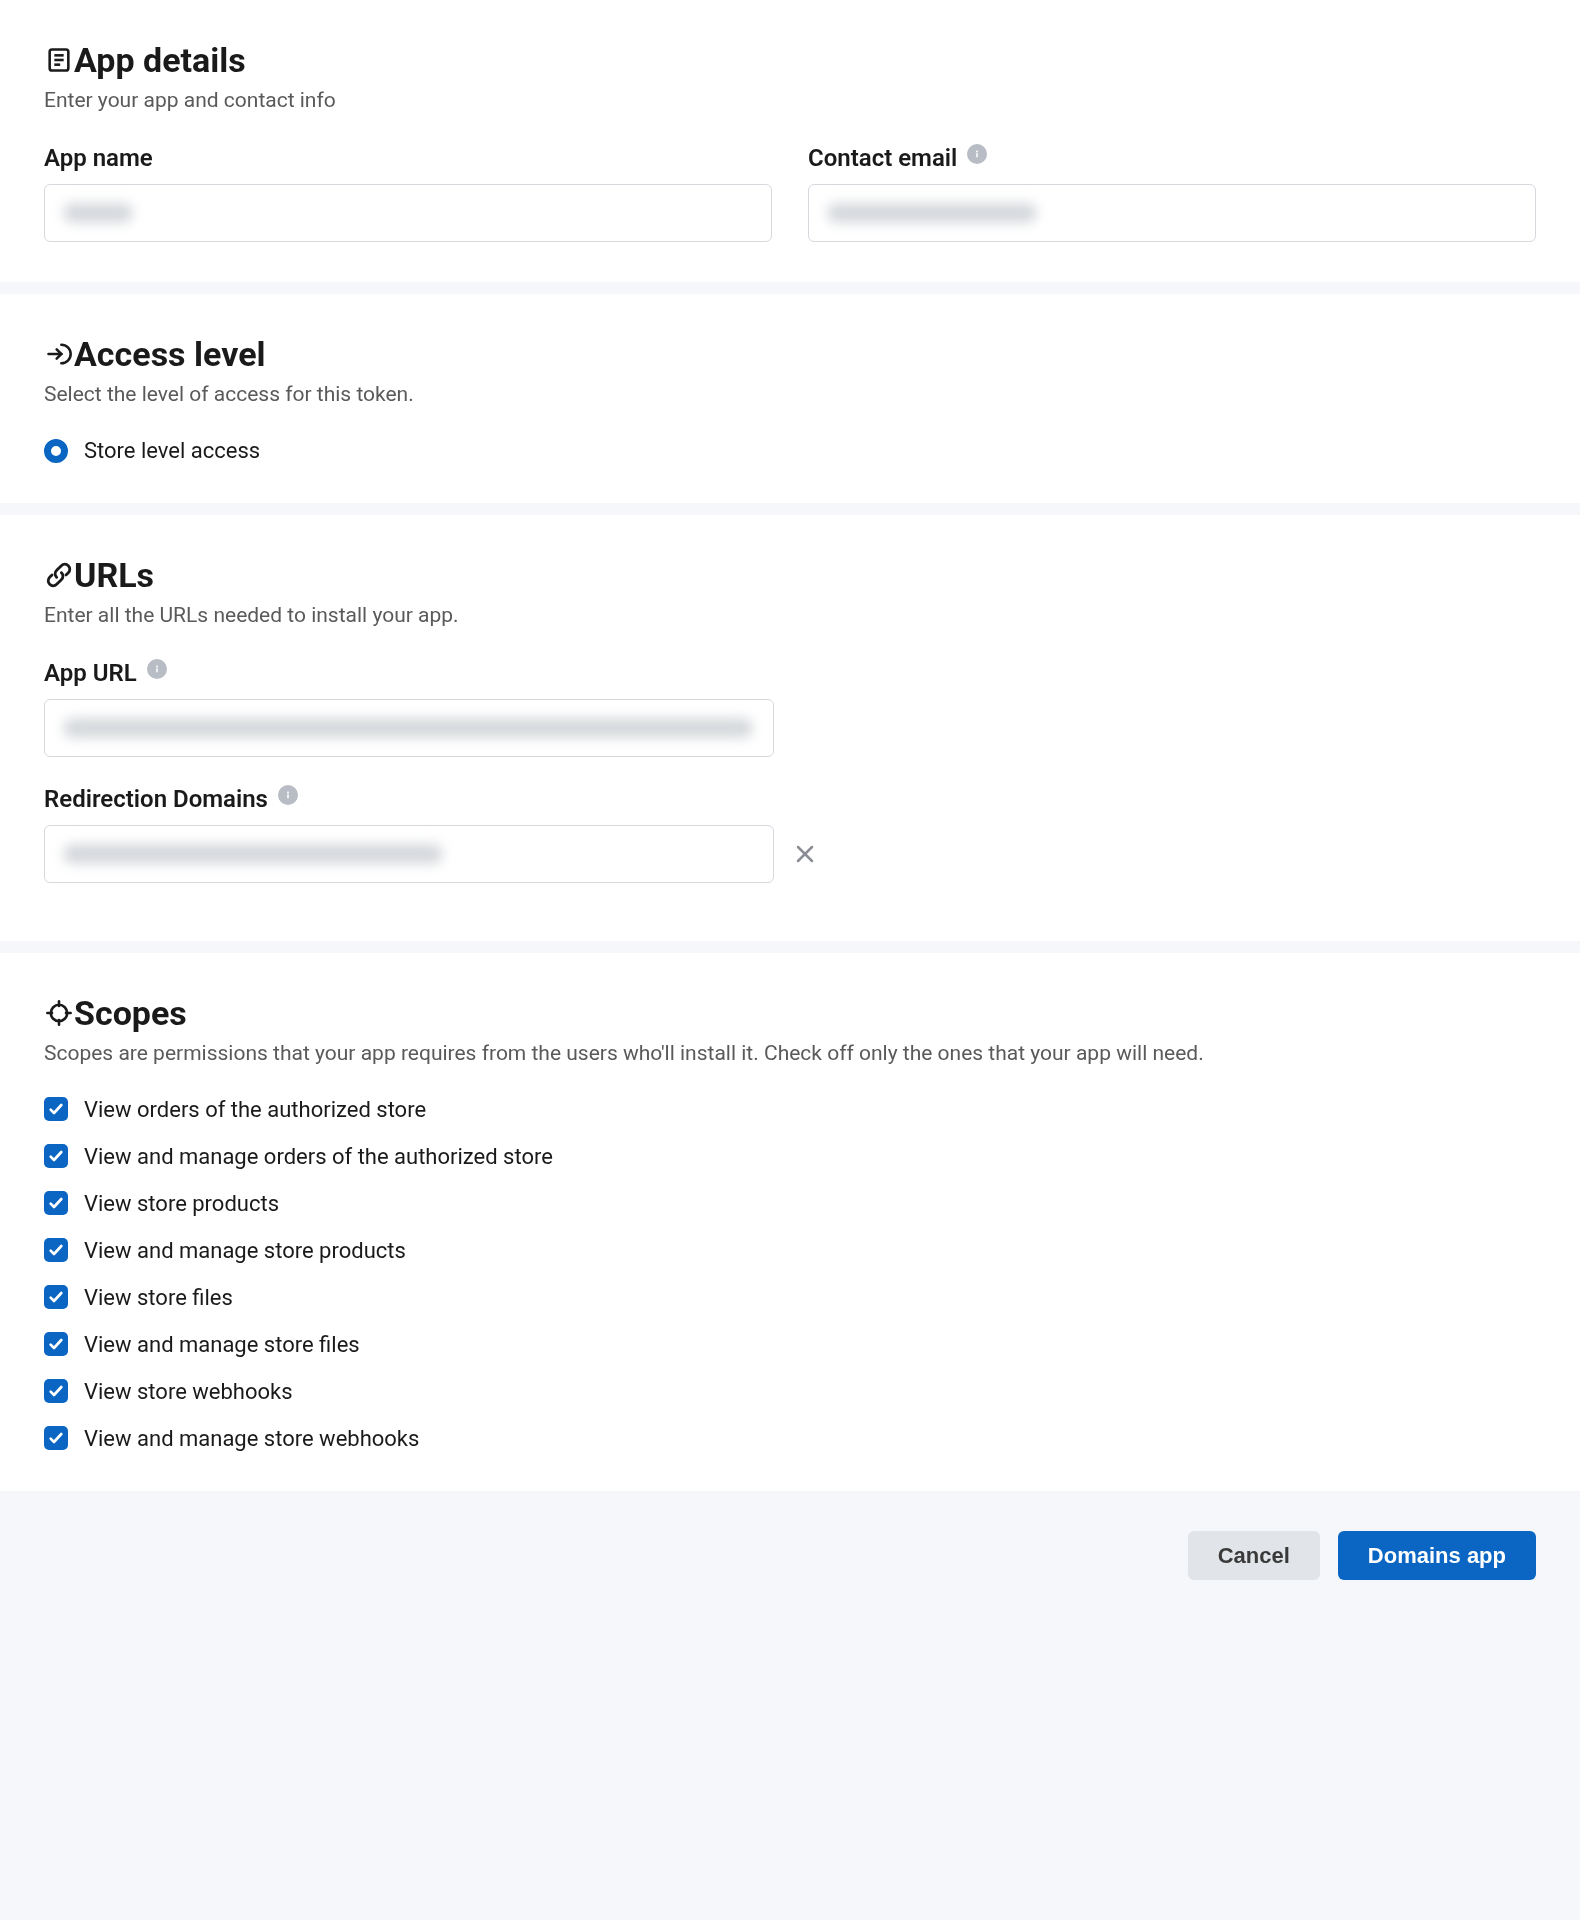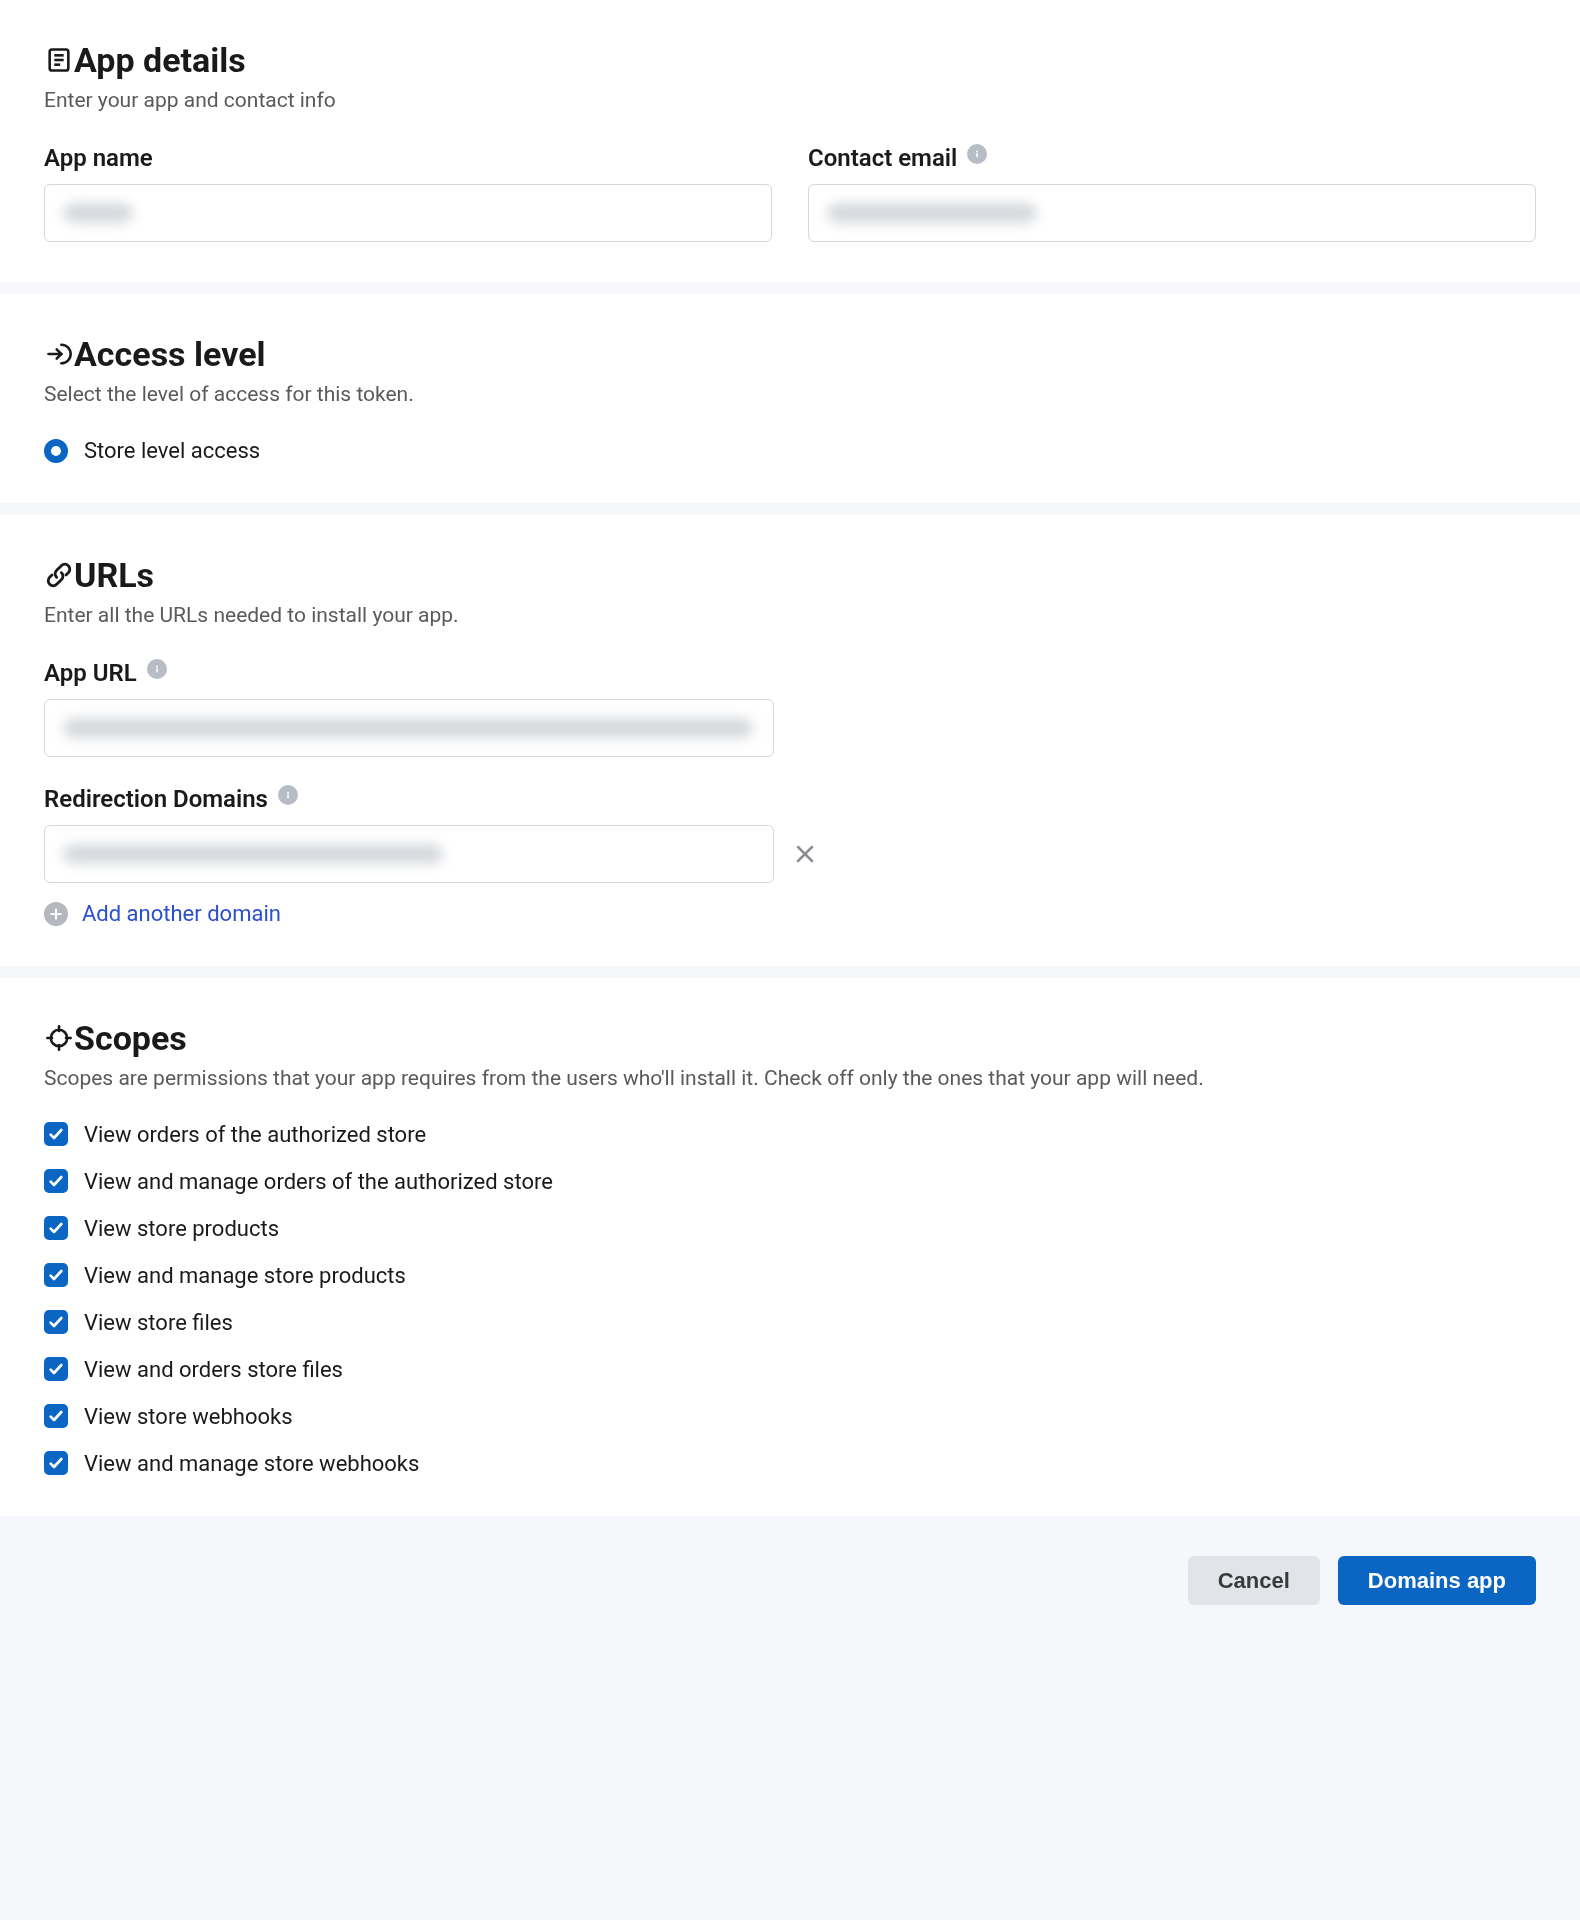--- a/index.html
+++ b/index.html
@@ -300,29 +300,20 @@
       <div class="input-with-blur half-width-input">
         <span class="blurred-placeholder" style="width:380px;"></span>
       </div>
       <span class="remove-x">
         <svg viewBox="0 0 24 24" width="24" height="24" stroke="#8a8d93" stroke-width="2.5" stroke-linecap="round">
           <line x1="5" y1="5" x2="19" y2="19"></line>
           <line x1="19" y1="5" x2="5" y2="19"></line>
         </svg>
       </span>
     </div>
-    <div class="add-link">
-      <span class="plus-circle">
-        <svg viewBox="0 0 24 24" width="16" height="16" stroke="#fff" stroke-width="3" stroke-linecap="round">
-          <line x1="12" y1="5" x2="12" y2="19"></line>
-          <line x1="5" y1="12" x2="19" y2="12"></line>
-        </svg>
-      </span>
-      <span class="add-link-text">Add another domain</span>
-    </div>
   </div>
 </div>
 
 <div class="section">
   <div class="section-header">
     <span class="section-icon">
       <svg viewBox="0 0 24 24" width="28" height="28" fill="none" stroke="#1a1a1a" stroke-width="2.2" stroke-linecap="round">
         <circle cx="12" cy="12" r="7"></circle>
         <line x1="12" y1="2" x2="12" y2="6"></line>
         <line x1="12" y1="18" x2="12" y2="22"></line>
@@ -373,21 +364,21 @@
           </svg>
         </span>
       <span class="checkbox-label">View store files</span>
     </div>
     <div class="checkbox-item">
       <span class="checkbox">
           <svg viewBox="0 0 24 24" fill="none" stroke="#fff" stroke-width="4" stroke-linecap="round" stroke-linejoin="round">
             <polyline points="4,13 9,18 20,6"></polyline>
           </svg>
         </span>
-      <span class="checkbox-label">View and orders store files</span>
+      <span class="checkbox-label">View and manage store files</span>
     </div>
     <div class="checkbox-item">
       <span class="checkbox">
           <svg viewBox="0 0 24 24" fill="none" stroke="#fff" stroke-width="4" stroke-linecap="round" stroke-linejoin="round">
             <polyline points="4,13 9,18 20,6"></polyline>
           </svg>
         </span>
       <span class="checkbox-label">View store webhooks</span>
     </div>
     <div class="checkbox-item">

